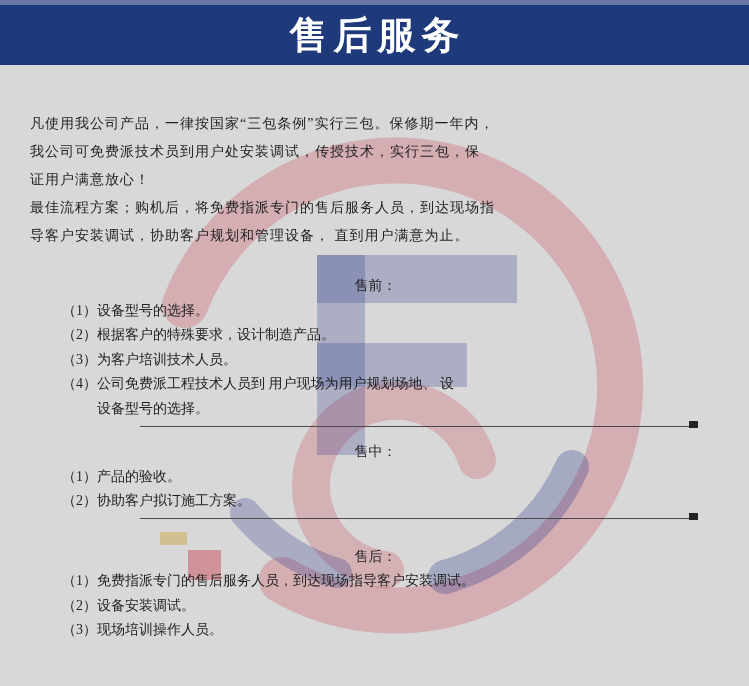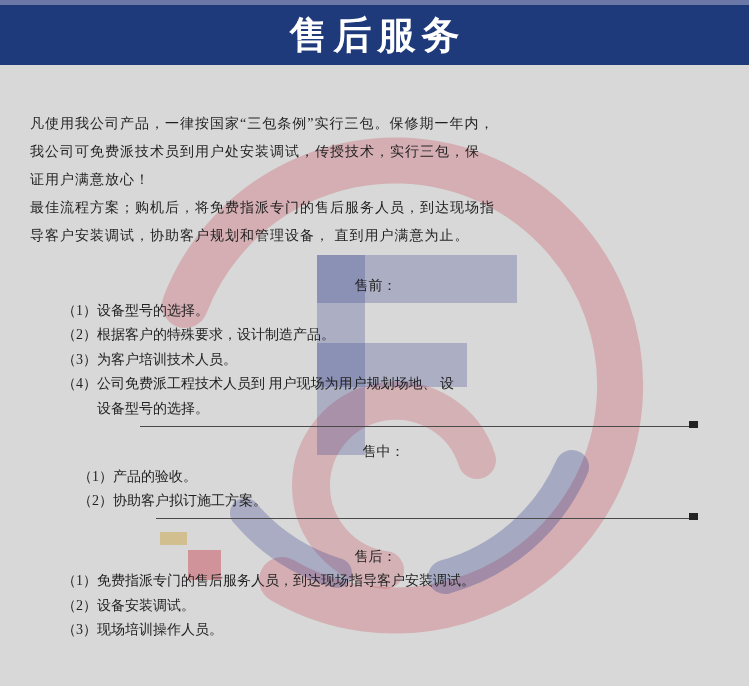--- a/index.html
+++ b/index.html
@@ -35,21 +35,21 @@
     font-size:14px;
   }
   .intro {
     margin-top:45px;
     line-height:28px;
     letter-spacing:1px;
   }
   .intro-line { white-space:nowrap; }
   .section { line-height:24.5px; }
   .sec-pre { margin-top:24px; }
-  .sec-mid { margin-top:10px;margin-left:16px; }
+  .sec-mid { margin-top:10px; }
   .sec-post { margin-top:22px; }
   .section-label { margin-left:2px;text-align:center; }
   .list-item { display:flex; margin-left:32px; }
   .item-num { flex:0 0 34px; }
   .item-text { flex:1; }
   .item-line { white-space:nowrap; }
   .section-divider {
     display:flex; align-items:center;
     margin:0 21px 0 110px;
     height:8px;

